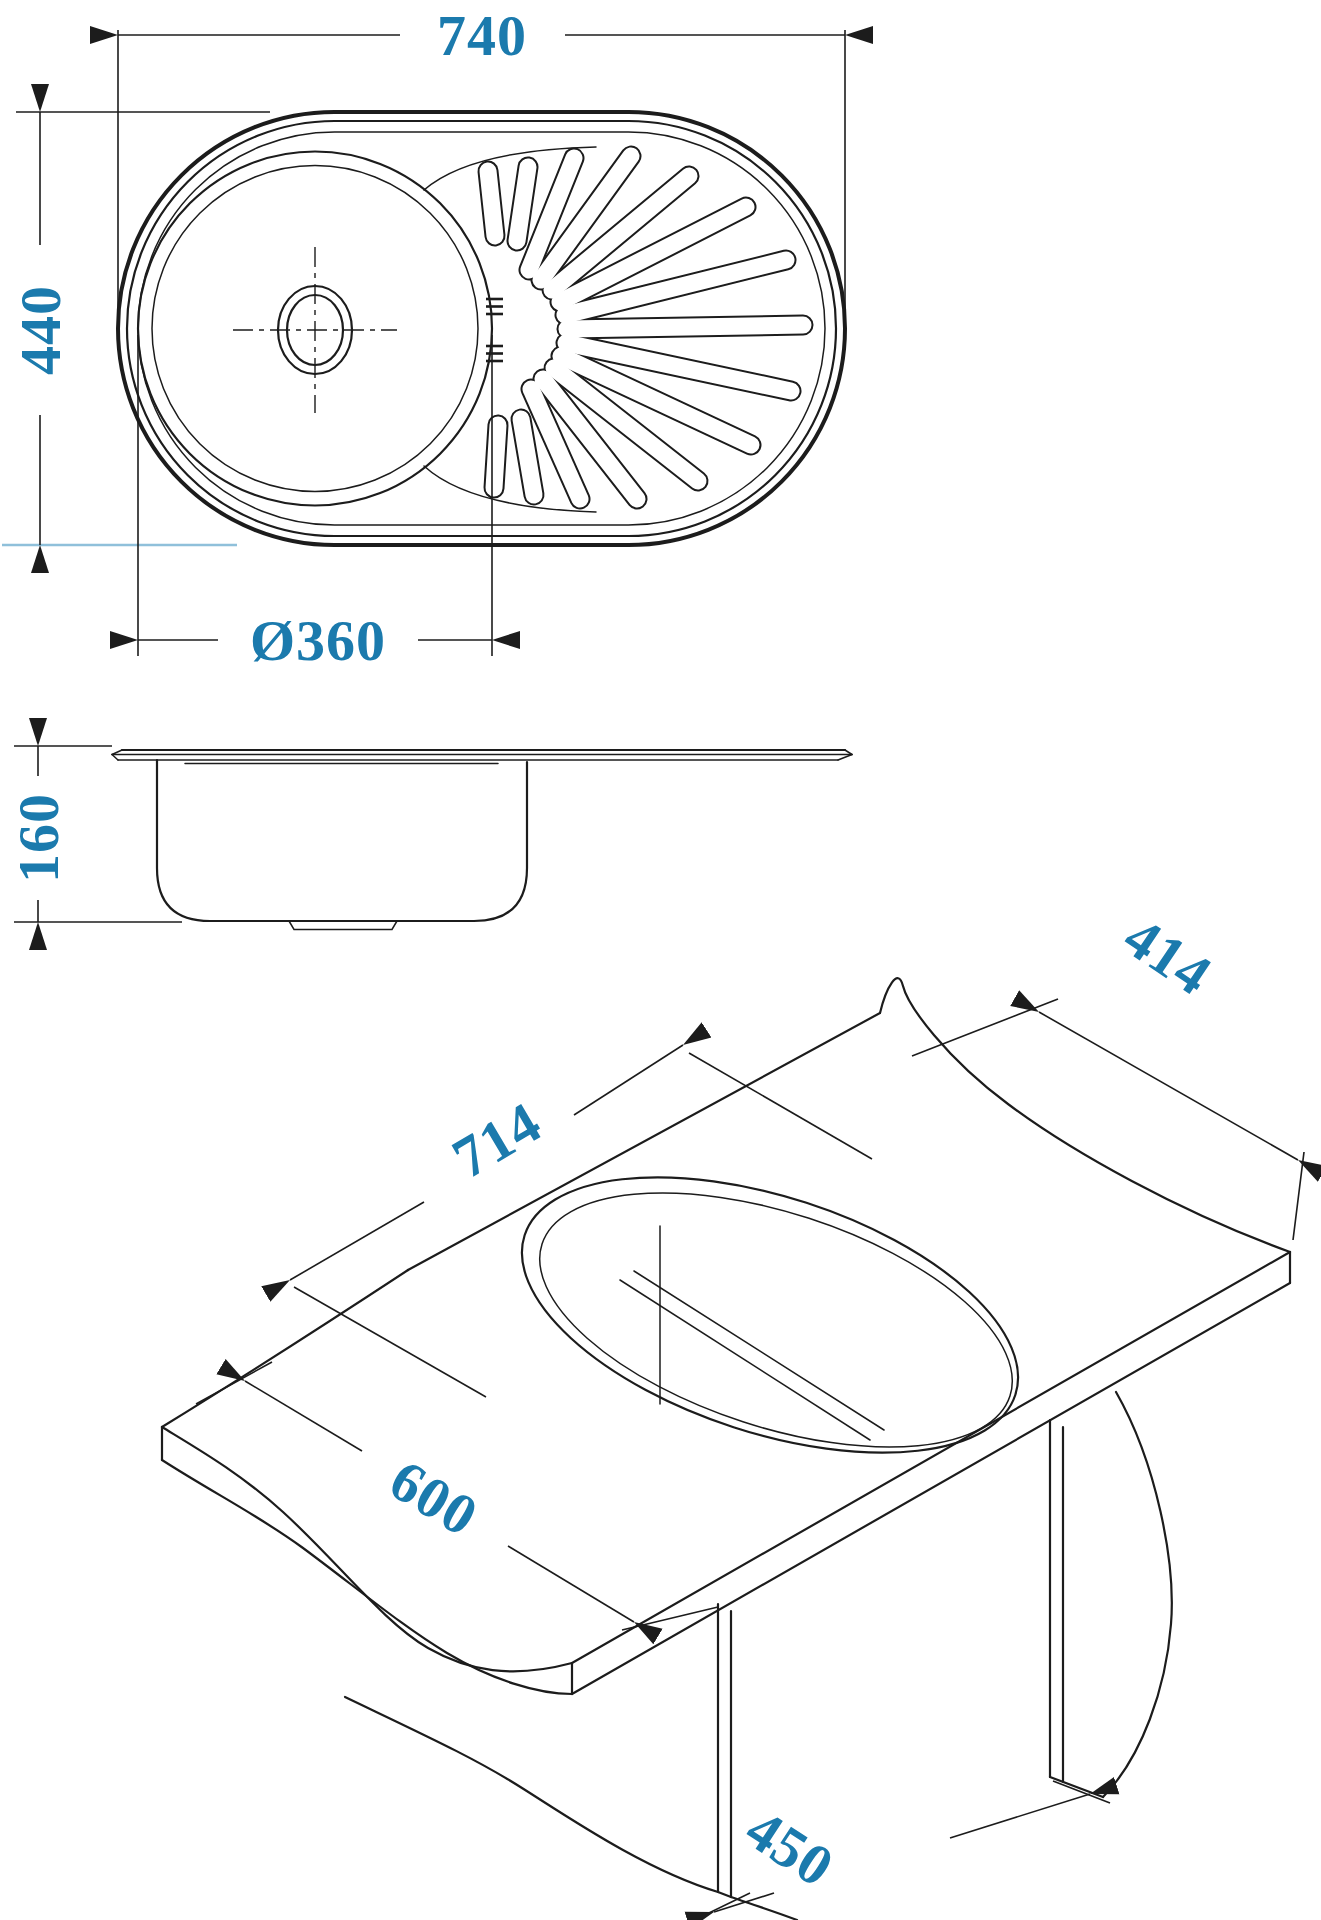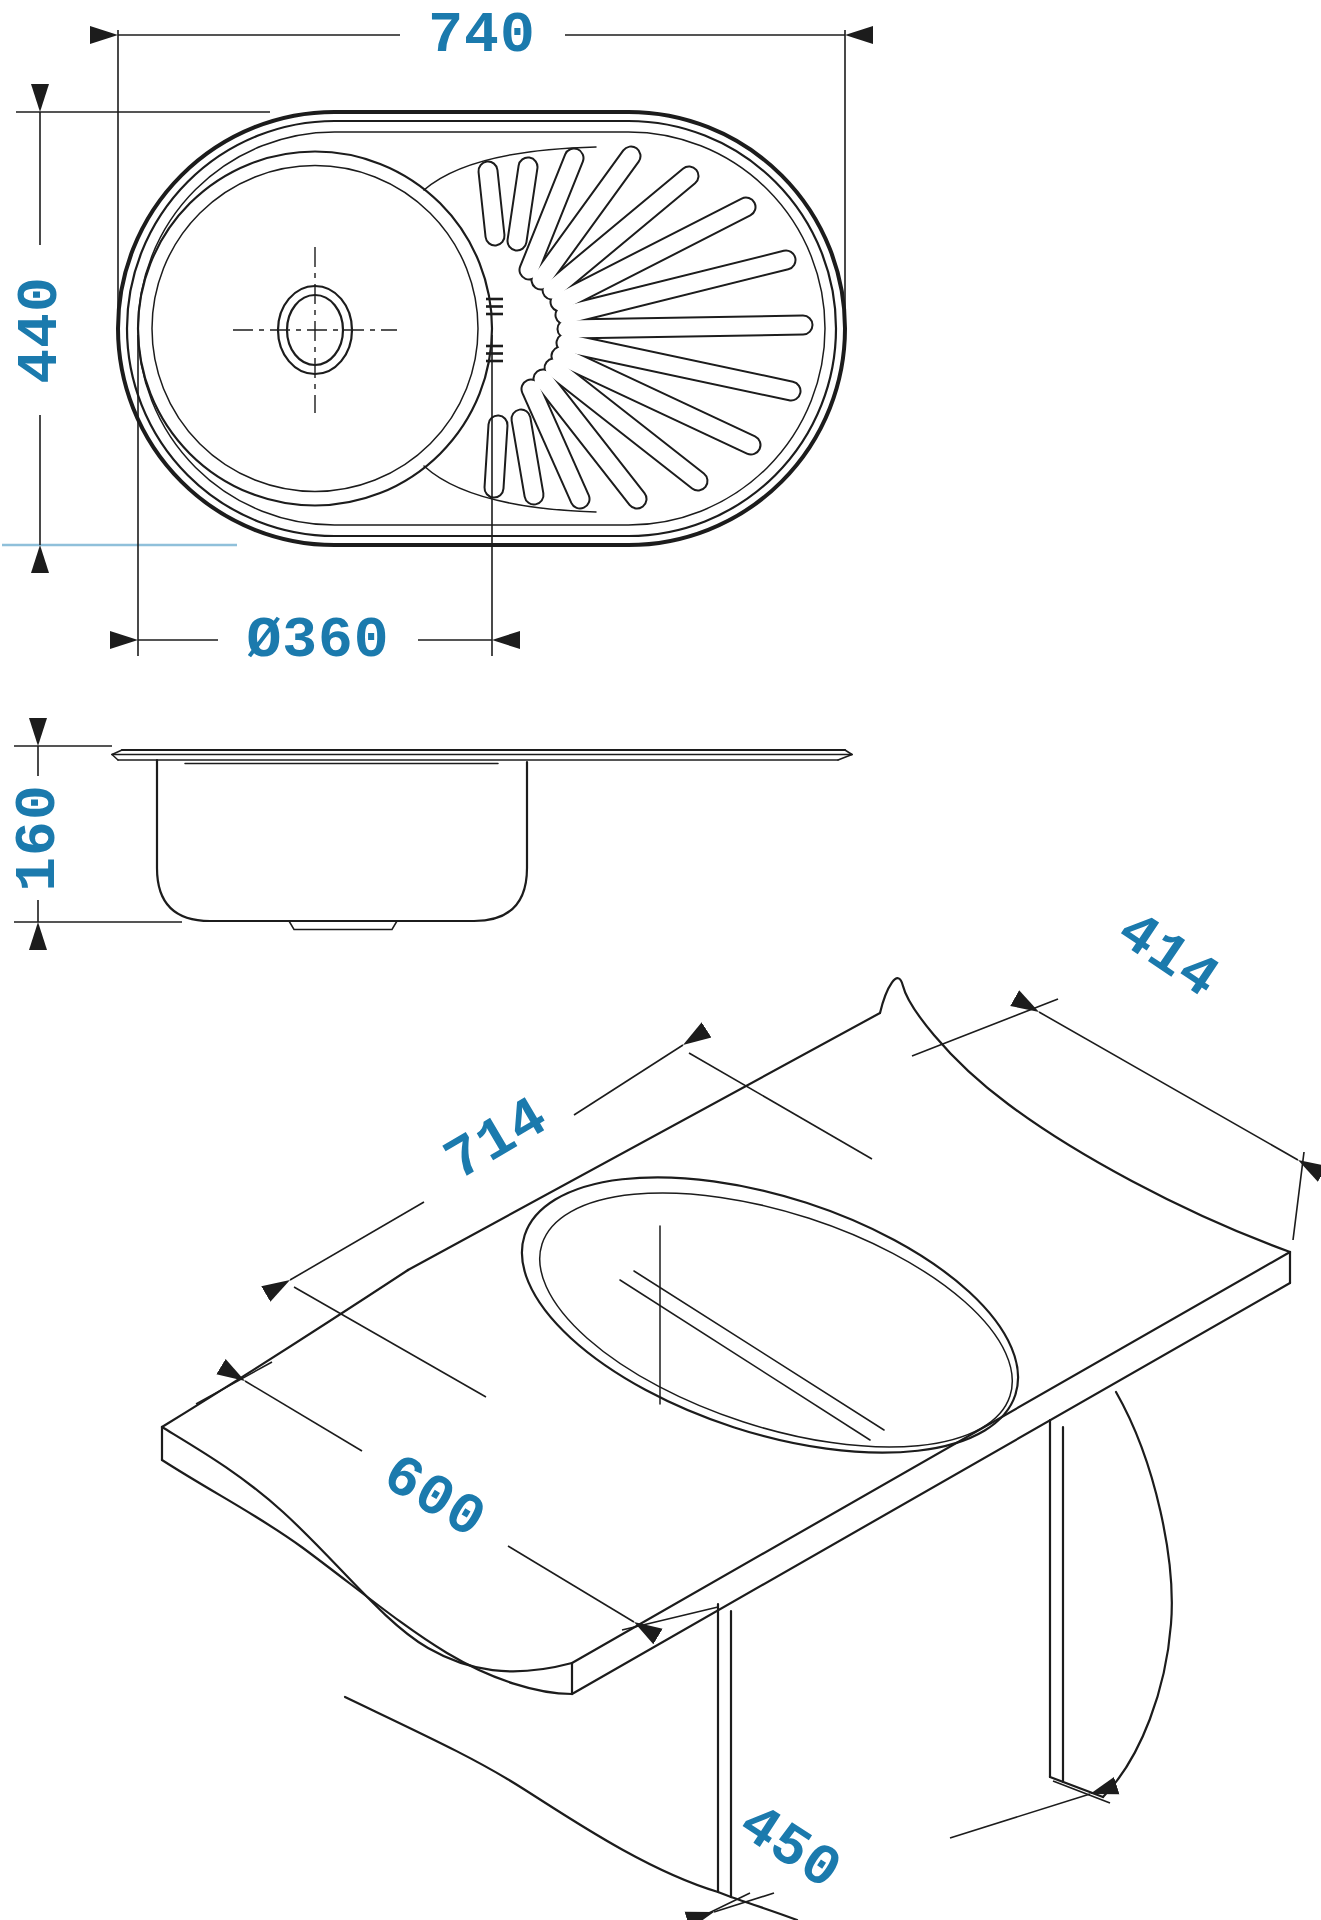--- a/index.html
+++ b/index.html
@@ -1,16 +1,16 @@
 <!DOCTYPE html>
 <html><head>
 <meta charset="utf-8">
 <style>
   html,body{margin:0;padding:0;background:#ffffff;}
-  .page{width:1290px;height:1920px;background:#ffffff;position:relative;font-family:Liberation Mono, monospace;}
+  .page{width:1290px;height:1920px;background:#ffffff;position:relative;font-family:Liberation Serif, serif;}
   svg{display:block;}
   .ln{stroke:#1c1c1c;fill:none;stroke-width:2.2;stroke-linecap:round;stroke-linejoin:round;}
   .ln-thick{stroke:#1c1c1c;fill:none;stroke-width:4;stroke-linecap:round;}
   .ln-thin{stroke:#1c1c1c;fill:none;stroke-width:1.5;stroke-linecap:round;}
   .ext{stroke:#1c1c1c;fill:none;stroke-width:1.6;stroke-linecap:butt;}
   .ext-blue{stroke:#8fc0da;fill:none;stroke-width:2.6;stroke-linecap:butt;}
   .slot-b{stroke:#1c1c1c;stroke-width:21;stroke-linecap:round;fill:none;}
   .slot-w{stroke:#ffffff;stroke-width:17;stroke-linecap:round;fill:none;}
   .dim-txt{fill:#1b7aad;font-size:58px;font-weight:600;letter-spacing:1px;}
   .cl{stroke:#1c1c1c;stroke-width:1.4;fill:none;}

